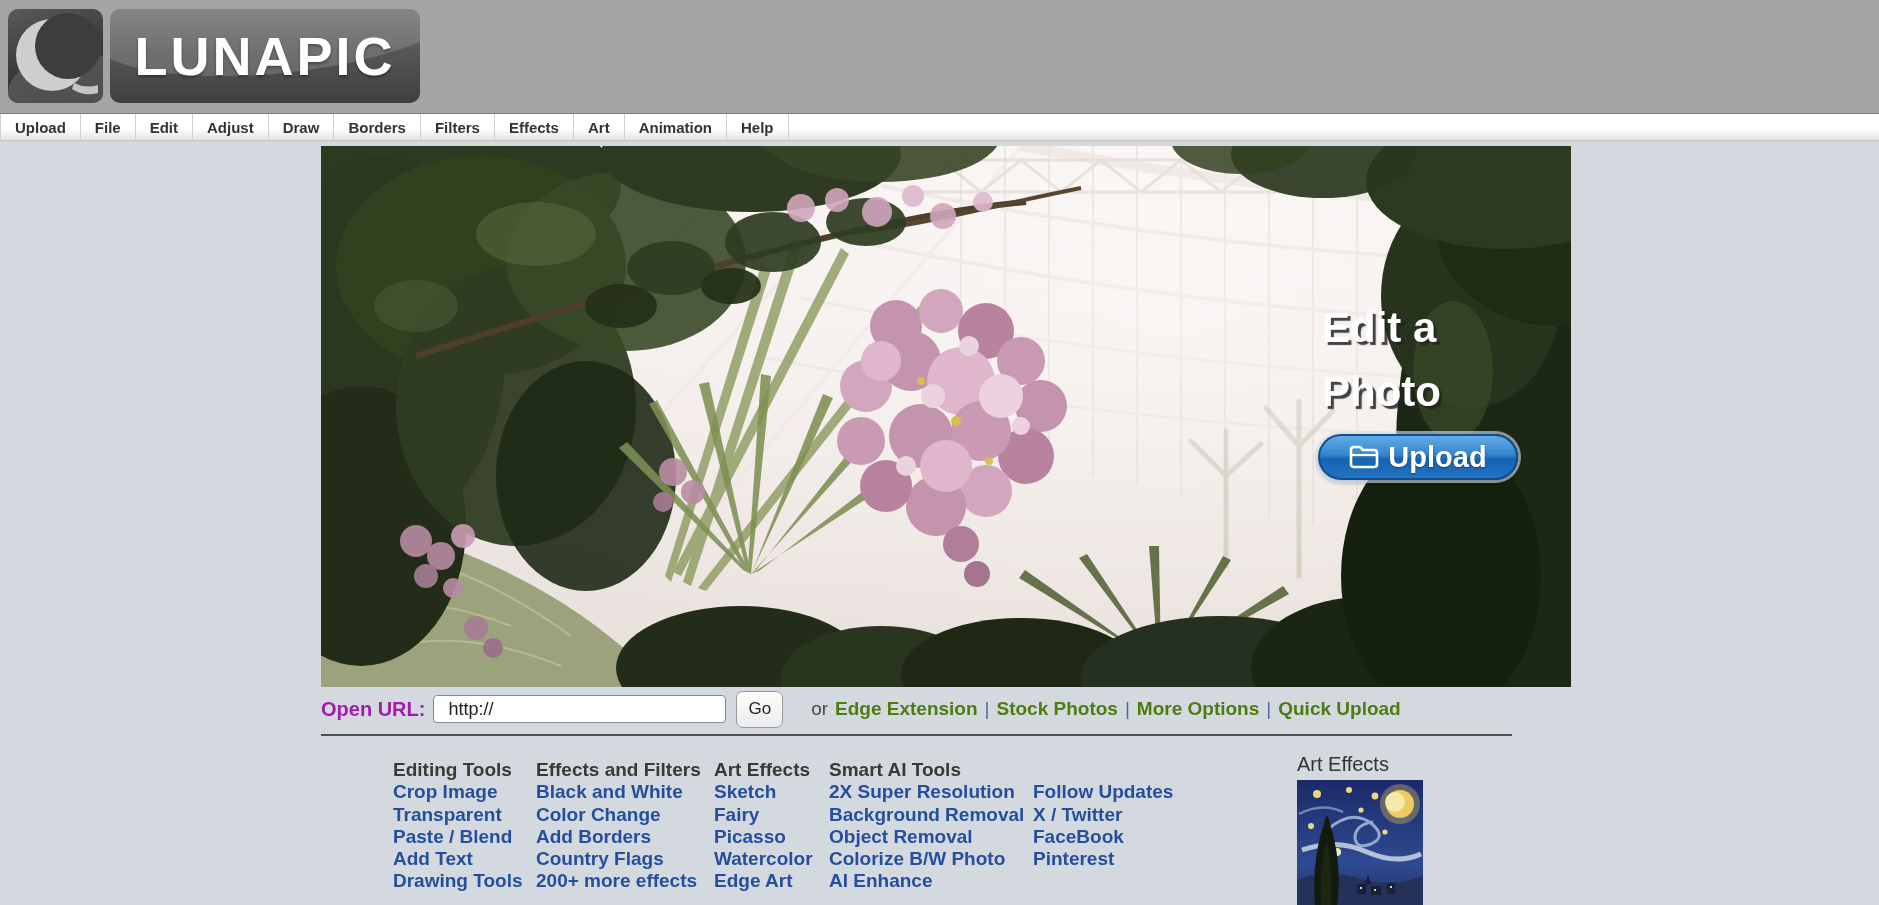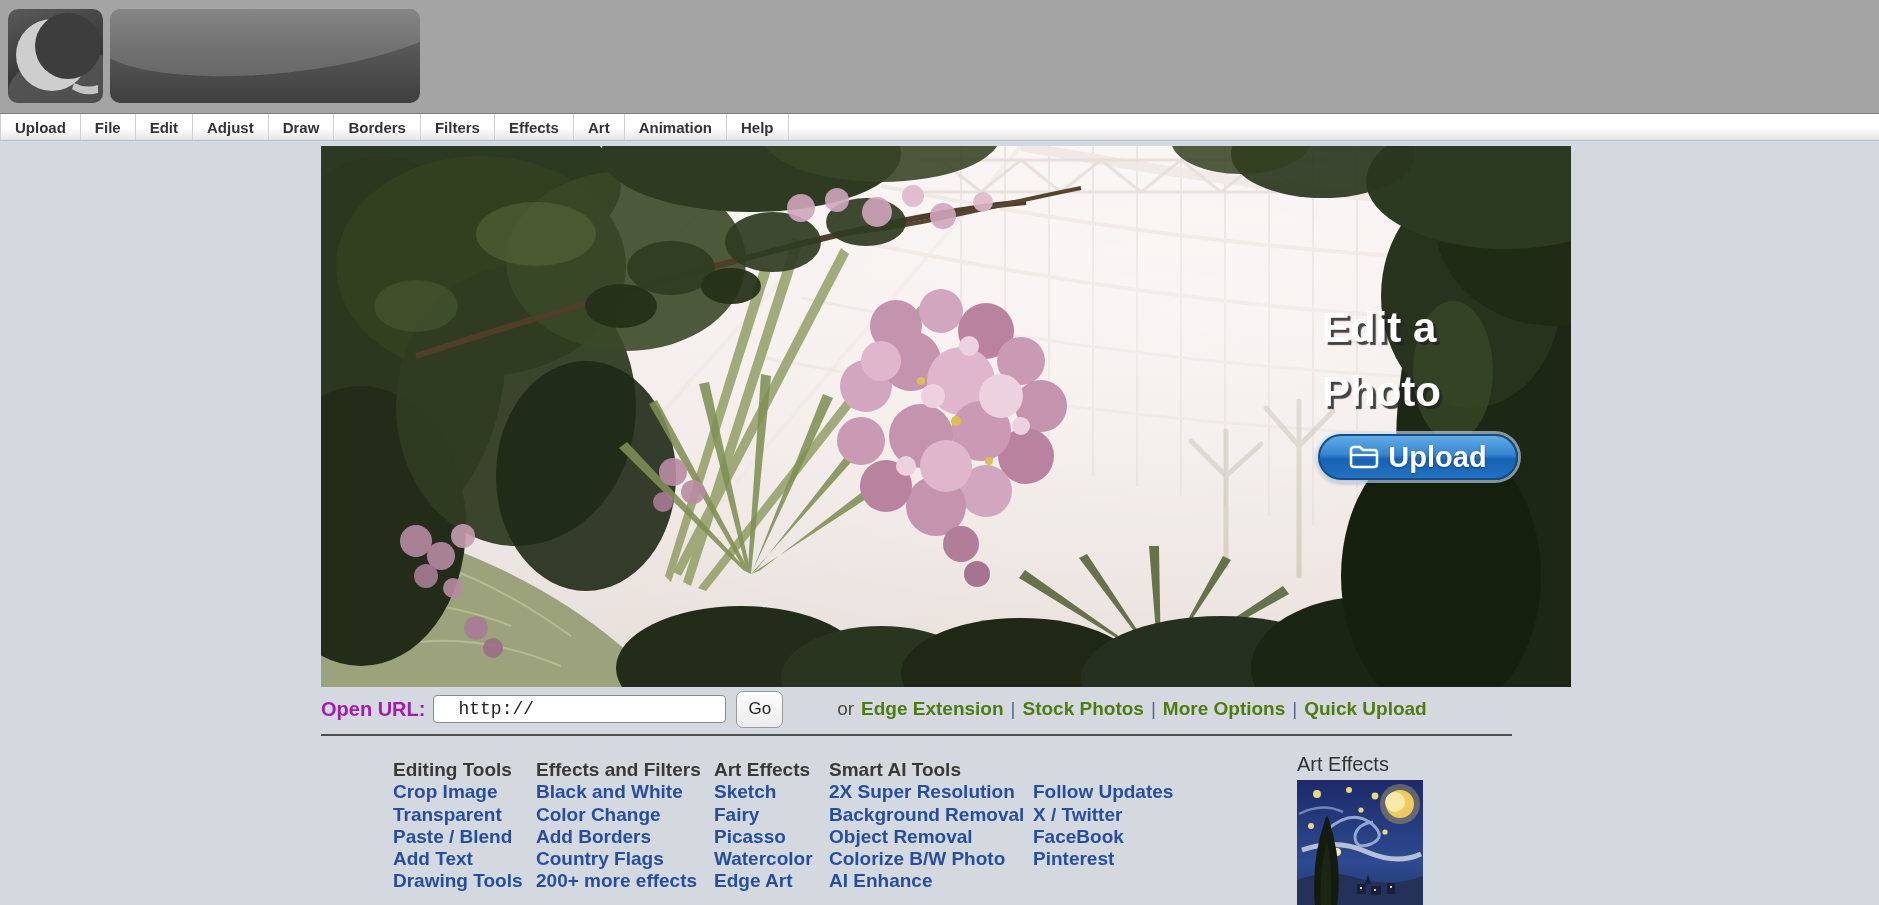--- a/index.html
+++ b/index.html
@@ -40,27 +40,27 @@
                 background:linear-gradient(180deg,#62abe6 0%,#3584cf 45%,#1563b2 55%,#2372c1 100%);
                 box-shadow:0 0 0 3px rgba(215,228,242,.6), 0 2px 5px rgba(0,0,0,.45);
                 display:flex; align-items:center; justify-content:center; gap:9px;
                 color:#fff; font-size:29px; font-weight:bold;
                 text-shadow:0 1px 2px rgba(0,0,0,.4); }
 
   
   .openurl-row { margin:7px 0 0 321px; display:flex; align-items:center; height:30px; }
   .openurl-label { font-size:20px; font-weight:bold; color:#a21caf; }
   .openurl-input { width:293px; height:28px; margin-left:8px; border:1px solid #8a8a8a;
-                   border-radius:4px; font-size:18px; padding:0 24px; color:#222;
-                   font-family:Liberation Mono, monospace; background:#fff; }
+                   border-radius:4px; font-size:18px; padding:0 14px; color:#222;
+                   font-family:Liberation Sans, sans-serif; background:#fff; }
   .go-btn { margin-left:10px; height:37px; padding:0 11px; font-size:17px; color:#222;
             border:1px solid #9a9a9a; border-radius:7px; cursor:pointer;
             background:linear-gradient(180deg,#fdfdfd 0%,#ececec 100%);
             font-family:"Liberation Sans",sans-serif; }
-  .or-links { margin-left:54px; font-size:19px; display:flex; align-items:flex-start; gap:7px; }
+  .or-links { margin-left:28px; font-size:19px; display:flex; align-items:flex-start; gap:7px; }
   .or-text { color:#4a4a42; }
   .or-links a { color:#4d7c0f; font-weight:bold; text-decoration:none; cursor:pointer; }
   .pipe { color:#52689c; font-weight:normal; }
 
   hr.divider { border:0; border-top:2px solid #4e4e4e; width:1191px; margin:10px 0 0 321px; }
 
   
   .links-section { position:relative; margin-left:321px; width:1550px; height:177px; }
   .columns { position:absolute; left:72px; top:23px; display:flex; }
   .column { font-size:19px; font-weight:bold; line-height:22.3px; }
@@ -82,20 +82,21 @@
     <div class="logo-moon">
       <svg width="95" height="94" viewBox="0 0 95 94">
         <ellipse cx="70" cy="84" rx="70" ry="40" fill="#6a6a6a" opacity="0.55"></ellipse>
         <circle cx="44" cy="46" r="36" fill="#cecece"></circle>
         <circle cx="60" cy="37" r="33" fill="#3d3d3d"></circle>
         <path d="M 66 74 Q 78 80 90 76 L 90 84 Q 76 88 64 80 Z" fill="#c4c4c4"></path>
       </svg>
     </div>
     <div class="logo-text-box">
       <div class="swoosh"></div>
+      <span class="logo-text">LUNAPIC</span>
     </div>
   </div>
 </div>
 
 <div class="menu-bar">
     <span class="menu-item">Upload</span>
     <span class="menu-item">File</span>
     <span class="menu-item">Edit</span>
     <span class="menu-item">Adjust</span>
     <span class="menu-item">Draw</span>

